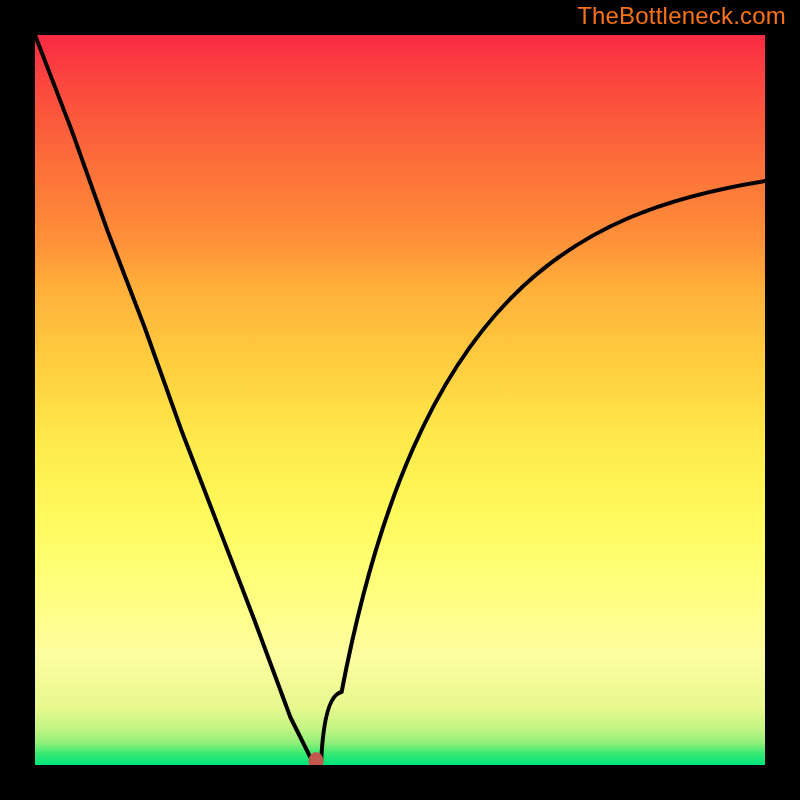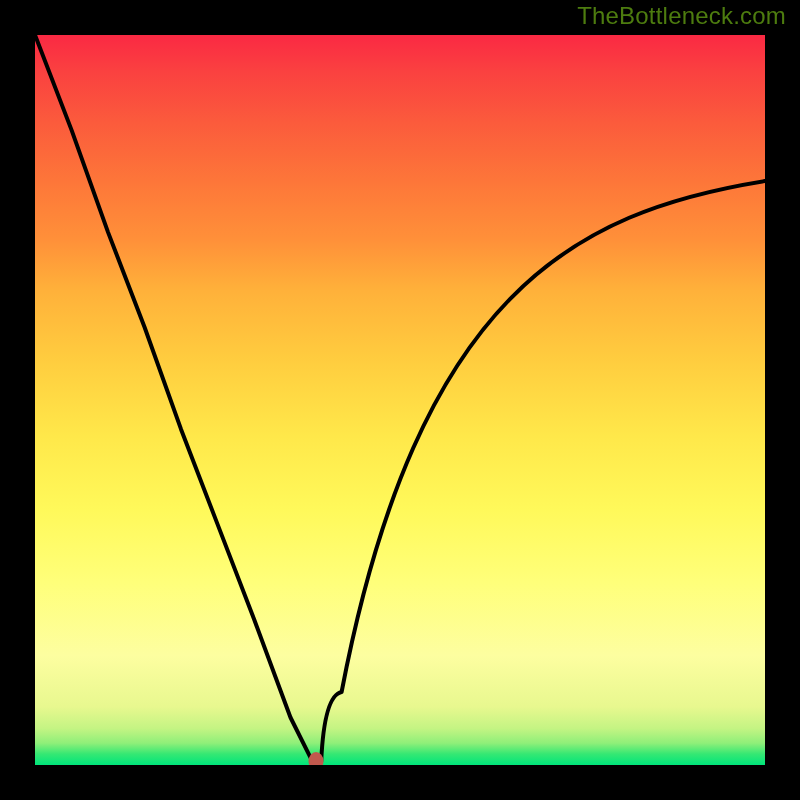--- a/index.html
+++ b/index.html
@@ -14,21 +14,21 @@
   .frame {
     position: relative;
     width: 800px;
     height: 800px;
     background: #000;
   }
   .watermark {
     position: absolute;
     top: 2px;
     right: 14px;
-    color: #4d7c0f;
+    color: #f97316;
     font-size: 24px;
     font-weight: 400;
     letter-spacing: 0.2px;
     z-index: 10;
   }
   .plot-area {
     position: absolute;
     left: 35px;
     top: 35px;
     width: 730px;

